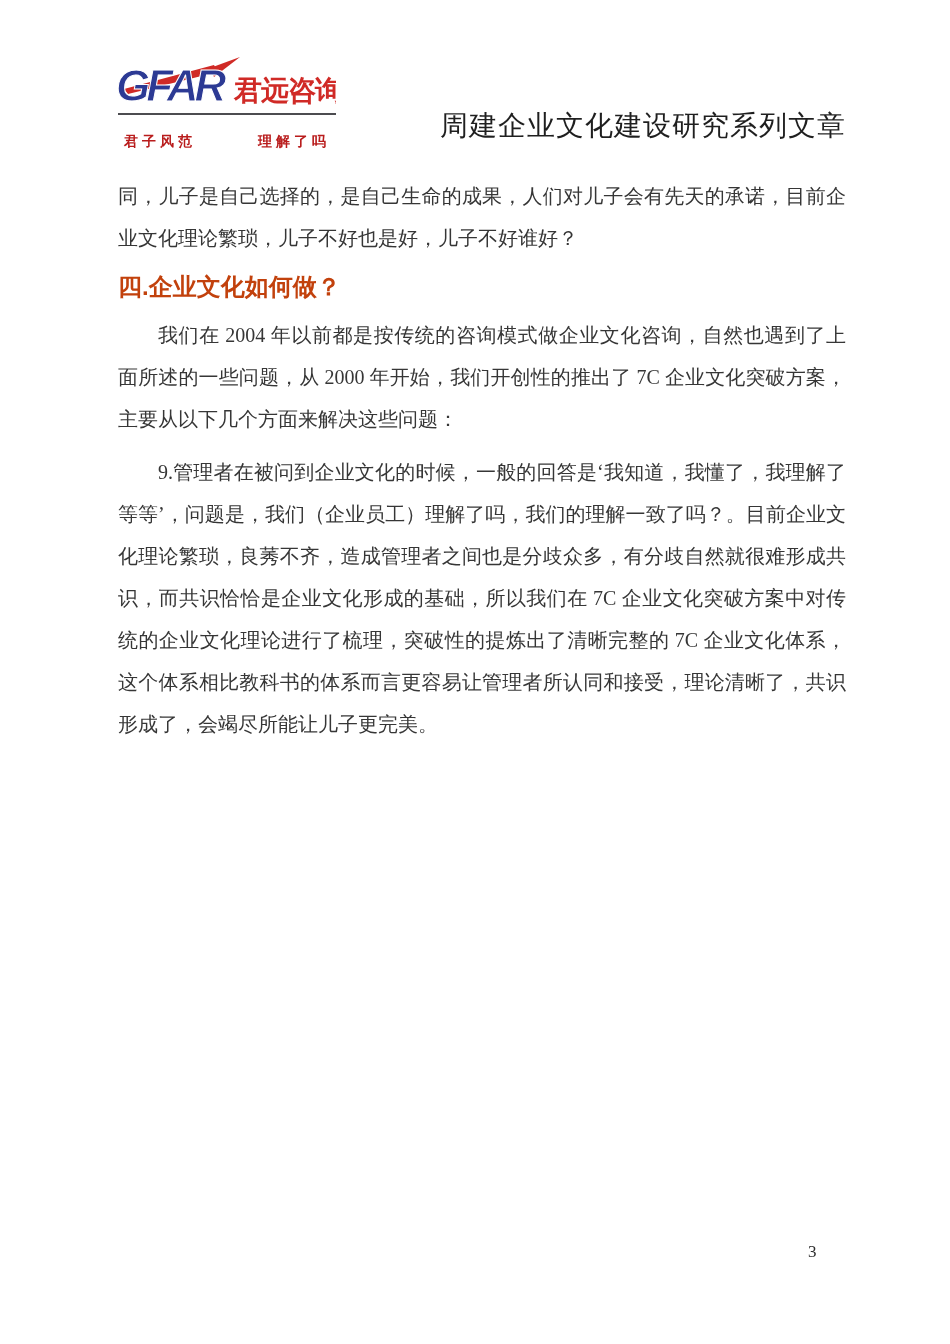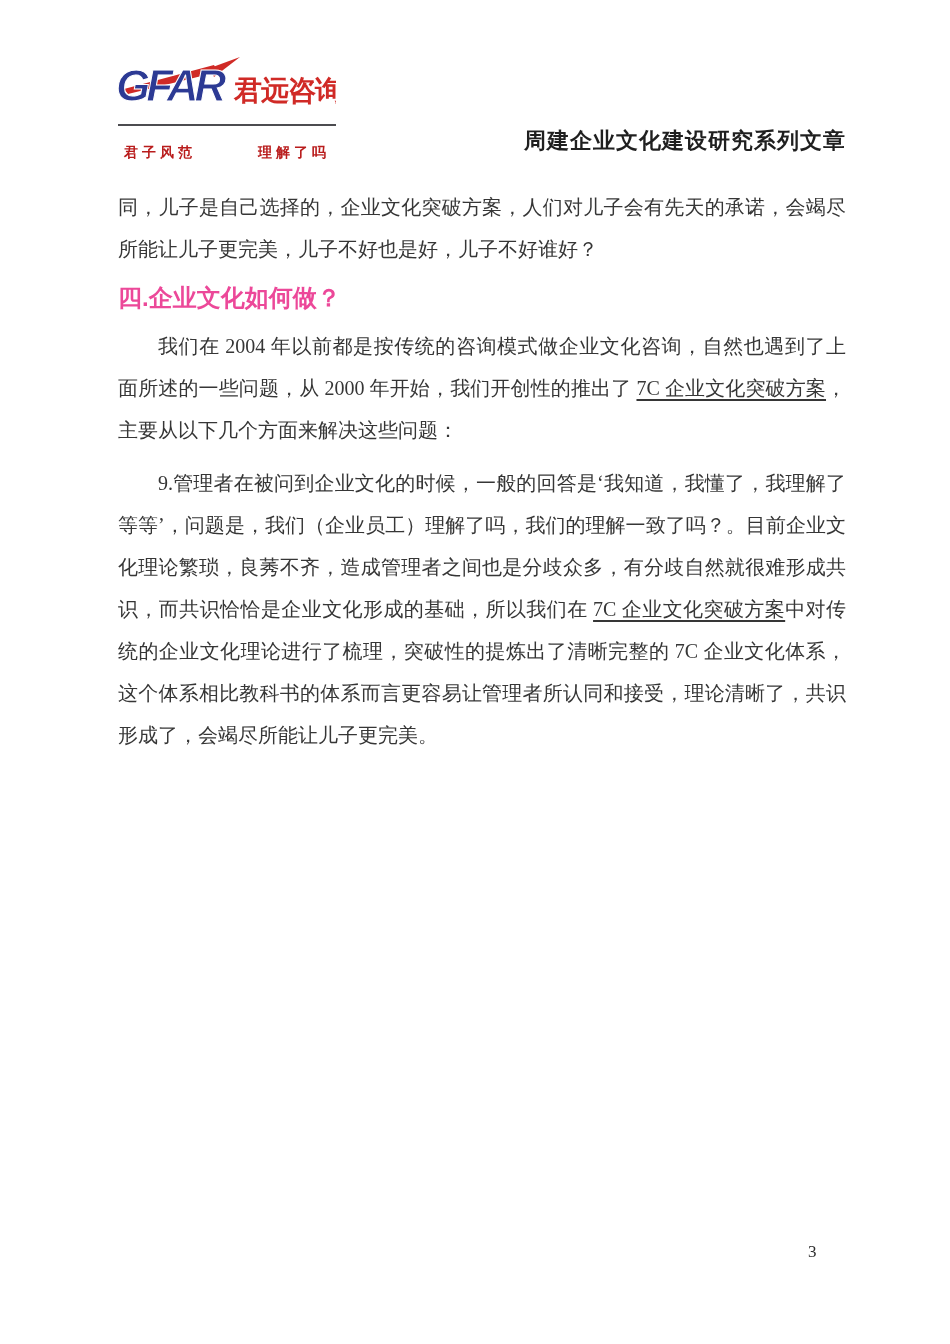--- a/index.html
+++ b/index.html
@@ -19,57 +19,57 @@
   
   .header {
     display: flex;
     justify-content: space-between;
     align-items: flex-end;
     margin-bottom: 14px;
   }
   .logo-block { width: 218px; }
   .logo-rule {
     border-bottom: 2.5px solid #4c4c50;
-    padding-bottom: 14px;
+    padding-bottom: 3px;
   }
   .logo-tagline {
     display: flex;
     justify-content: space-between;
     padding: 2px 6px 0 6px;
     font-size: 14px;
     font-weight: bold;
     color: #b91c1c;
     letter-spacing: 4px;
     font-family: "Liberation Serif", serif;
     margin-top: 16px;
   }
   .header-title {
-    font-size: 22px;
-    font-weight: bold;
+    font-size: 28px;
+    font-weight: normal;
     color: #1f1f1f;
     letter-spacing: 1px;
     padding-bottom: 6px;
     font-family: "Liberation Serif", serif;
   }
 
   
   .doc-body { margin-top: 24px; }
   .doc-body p {
     margin: 0 0 11px 0;
     font-size: 20px;
     line-height: 42px;
     text-align: justify;
     color: #363636;
   }
   .doc-body p.indent { text-indent: 2em; }
-  .doc-body .u { text-decoration: underline; text-underline-offset: 4px; }
+  .doc-body .u { text-underline-offset: 4px; }
   .doc-heading {
     font-size: 24px;
     font-weight: bold;
-    color: #ec4899;
+    color: #c2410c;
     margin: 10px 0 10px 0;
     line-height: 34px;
     font-family: "Liberation Sans", sans-serif;
   }
 
   
   .page-number {
     position: absolute;
     left: 808px; top: 1242px;
     font-size: 17px;
@@ -96,21 +96,21 @@
       </div>
       <div class="logo-tagline">
         <span>君子风范</span>
         <span>理解了吗</span>
       </div>
     </div>
     <div class="header-title">周建企业文化建设研究系列文章</div>
   </div>
 
   <div class="doc-body">
-      <p class=""><span>同，儿子是自己选择的，企业文化突破方案，人们对儿子会有先天的承诺，会竭尽所能让儿子更完美，儿子不好也是好，儿子不好谁好？</span></p>
+      <p class=""><span>同，儿子是自己选择的，是自己生命的成果，人们对儿子会有先天的承诺，目前企业文化理论繁琐，儿子不好也是好，儿子不好谁好？</span></p>
       <div class="doc-heading">四.企业文化如何做？</div>
       <p class="indent"><span>我们在 2004 年以前都是按传统的咨询模式做企业文化咨询，自然也遇到了上面所述的一些问题，从 2000 年开始，我们开创性的推出了 </span><span class="u">7C 企业文化突破方案</span><span>，主要从以下几个方面来解决这些问题：</span></p>
       <p class="indent"><span>9.管理者在被问到企业文化的时候，一般的回答是‘我知道，我懂了，我理解了等等’，问题是，我们（企业员工）理解了吗，我们的理解一致了吗？。目前企业文化理论繁琐，良莠不齐，造成管理者之间也是分歧众多，有分歧自然就很难形成共识，而共识恰恰是企业文化形成的基础，所以我们在 </span><span class="u">7C 企业文化突破方案</span><span>中对传统的企业文化理论进行了梳理，突破性的提炼出了清晰完整的 7C 企业文化体系，这个体系相比教科书的体系而言更容易让管理者所认同和接受，理论清晰了，共识形成了，会竭尽所能让儿子更完美。</span></p>
     </div>
 
 </div>
 
 <div class="page-number">3</div>
 
 </body></html>

